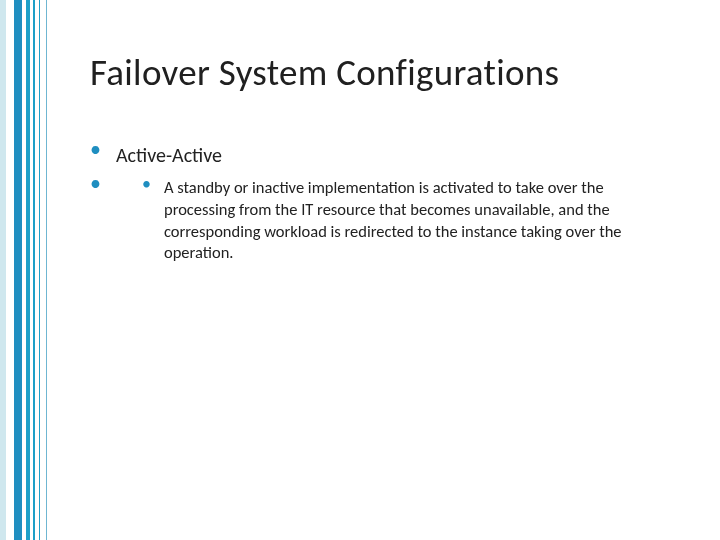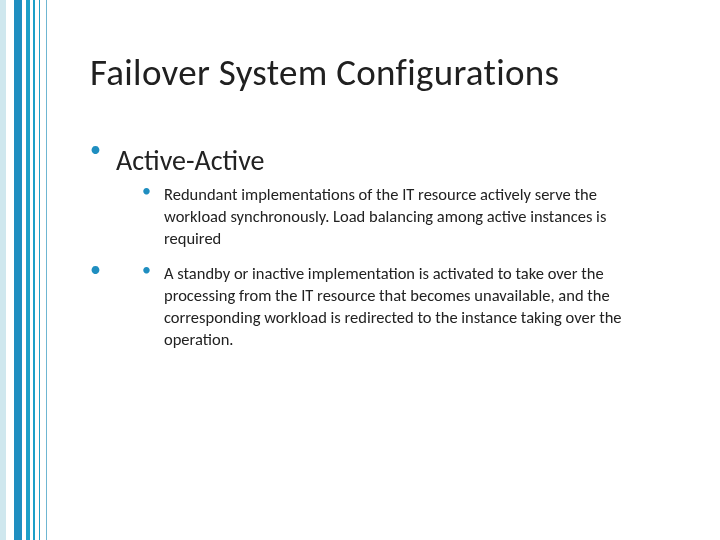--- a/index.html
+++ b/index.html
@@ -64,21 +64,21 @@
   ul.top > li::before {
     content: "•";
     position: absolute;
     left: 0;
     top: -4px;
     color: #1f8ec0;
     font-size: 22px;
     line-height: 1;
   }
   .top-label {
-    font-size: 28px;
+    font-size: 20px;
     color: #222;
   }
 
   ul.sub {
     list-style: none;
     margin: 6px 0 14px 0;
     padding: 0 0 0 26px;
   }
   ul.sub > li {
     position: relative;
@@ -113,23 +113,20 @@
     <div class="s9"></div>
     <div class="s10"></div>
 </div>
 
 <div class="slide">
   <h1 class="title">Failover System Configurations</h1>
 
   <ul class="top">
     <li>
       <span class="top-label">Active-Active</span>
-      <ul class="sub">
-        <li>Redundant implementations of the IT resource actively serve the workload synchronously. Load balancing among active instances is required</li>
-      </ul>
     </li>
     <li>
       <ul class="sub">
         <li>A standby or inactive implementation is activated to take over the processing from the IT resource that becomes unavailable, and the corresponding workload is redirected to the instance taking over the operation.</li>
       </ul>
     </li>
   </ul>
 </div>
 
 </body></html>

